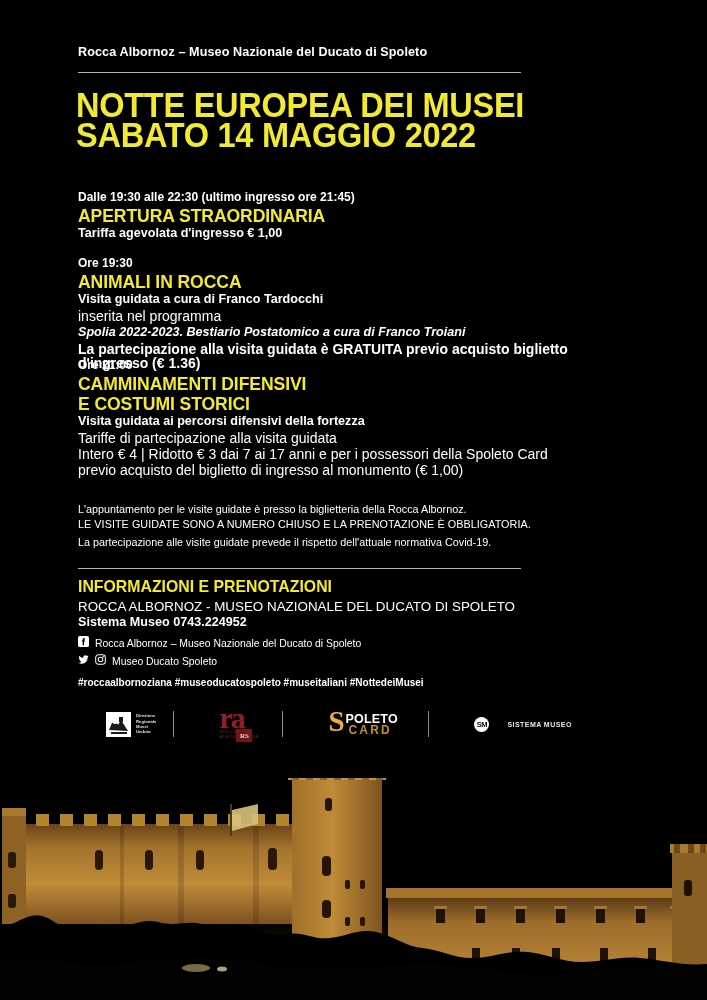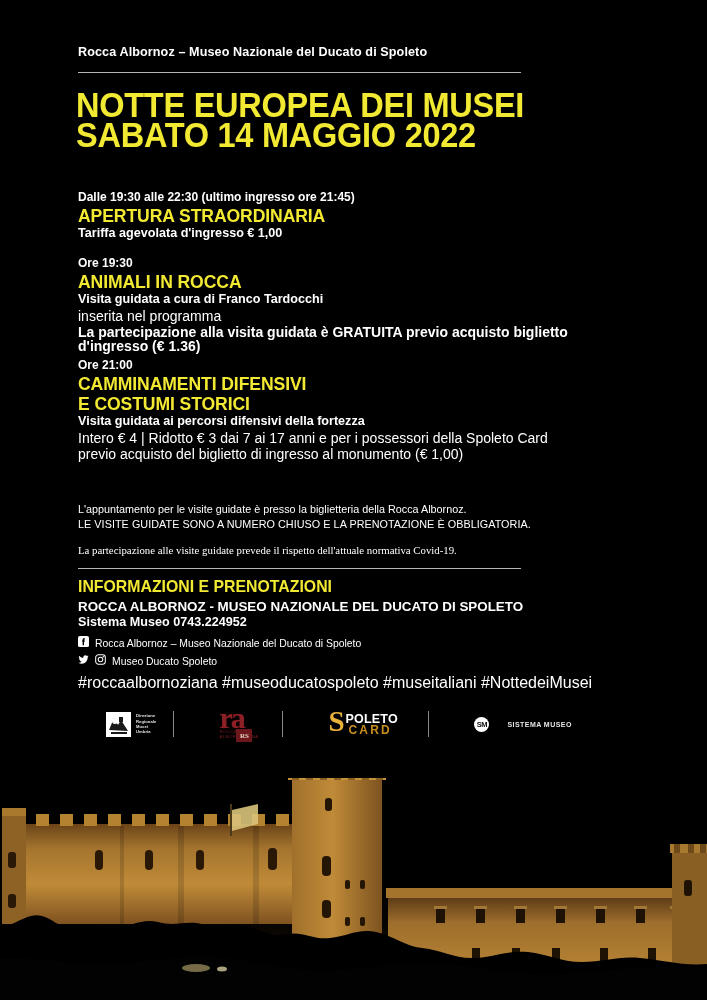--- a/index.html
+++ b/index.html
@@ -77,47 +77,47 @@
     font-size:14px; color:#fff; line-height:14px; margin:2px 0 0 0;
     font-weight:normal;
   }
   .small.bold{ font-weight:bold; }
 
   .note{
     font-size:10.8px; color:#fff; line-height:14.5px; margin:0;
     font-weight:normal;
   }
   .note.caps{ letter-spacing:.05px; }
-  .note.gap{ margin-top:12px;font-family:Liberation Serif, serif; }
+  .note.gap{ margin-top:4px; }
 
   
   .info-head{
     color:#f2e932; font-weight:bold; font-size:16.5px;
     font-family:"Liberation Sans Narrow","Liberation Sans",sans-serif;
     transform:scaleX(.96); transform-origin:left center;
     line-height:19px; margin:0 0 3px 0;
   }
   .info-name{
-    font-size:13.4px; font-weight:bold; color:#fff; line-height:15.5px;
+    font-size:13.4px; font-weight:normal; color:#fff; line-height:15.5px;
     margin:0;
   }
   .info-sys{
     font-size:12.6px; font-weight:bold; color:#fff; line-height:15.5px;
     margin:0 0 6px 0;
   }
   .social{
     display:flex; align-items:center; gap:6px;
     font-size:10.4px; color:#fff; line-height:15px; margin-top:3px;
   }
   .social .label{ font-weight:normal; }
   .ic{ display:inline-block; flex:0 0 auto; }
 
   .hashtags{
-    font-size:16px; color:#fff; line-height:14px; margin:0;
-    font-weight:normal;
+    font-size:10px; color:#fff; line-height:14px; margin:0;
+    font-weight:bold;
   }
 
   
   .logos{
     position:absolute; left:78px; top:703px;
     display:flex; align-items:center; height:42px;
   }
   .logo-cell{ display:flex; align-items:center; height:42px;margin-left:28px; }
   .divider{
     width:1px; height:26px; background:#8a8a8a; margin:0 17px;
@@ -204,28 +204,30 @@
       <p class="time"><span>Dalle 19:30 alle 22:30 </span><span class="it">(ultimo ingresso ore 21:45)</span></p>
       <div class="evt">APERTURA STRAORDINARIA</div>
       <p class="sub">Tariffa agevolata d'ingresso € 1,00</p>
     </div>
 
     <div class="block b2">
       <p class="time">Ore 19:30</p>
       <div class="evt">ANIMALI IN ROCCA</div>
       <p class="sub">Visita guidata a cura di Franco Tardocchi</p>
       <p class="small">inserita nel programma</p>
+      <p class="sub-it">Spolia 2022-2023. Bestiario Postatomico a cura di Franco Troiani</p>
       <p class="small bold">La partecipazione alla visita guidata è GRATUITA previo acquisto biglietto d'ingresso (€ 1.36)</p>
     </div>
 
     <div class="block b3">
       <p class="time">Ore 21:00</p>
       <div class="evt two">CAMMINAMENTI DIFENSIVI</div>
       <div class="evt two">E COSTUMI STORICI</div>
       <p class="sub">Visita guidata ai percorsi difensivi della fortezza</p>
+      <p class="small">Tariffe di partecipazione alla visita guidata</p>
       <p class="small">Intero € 4 | Ridotto € 3 dai 7 ai 17 anni e per i possessori della Spoleto Card</p>
       <p class="small">previo acquisto del biglietto di ingresso al monumento (€ 1,00)</p>
     </div>
 
     <div class="block b4">
       <p class="note">L'appuntamento per le visite guidate è presso la biglietteria della Rocca Albornoz.</p>
       <p class="note caps">LE VISITE GUIDATE SONO A NUMERO CHIUSO E LA PRENOTAZIONE È OBBLIGATORIA.</p>
       <p class="note gap">La partecipazione alle visite guidate prevede il rispetto dell'attuale normativa Covid-19.</p>
     </div>
 

